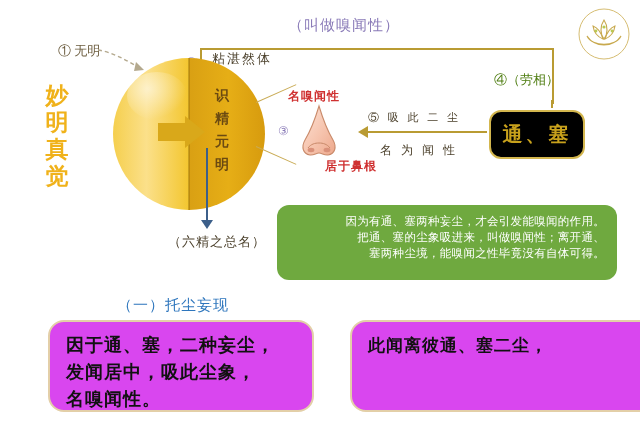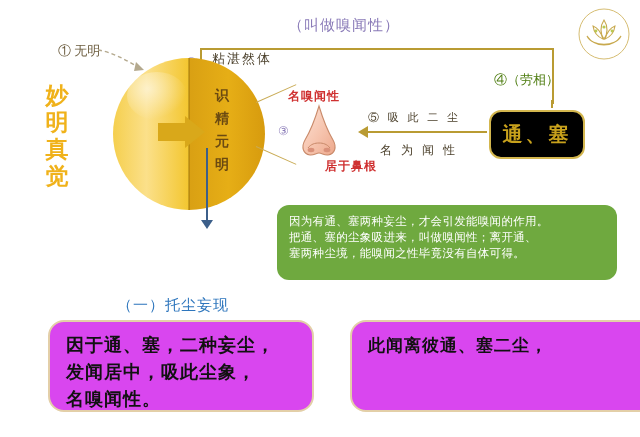--- a/index.html
+++ b/index.html
@@ -136,20 +136,21 @@
     display:flex;align-items:center;justify-content:center;
     font-size:20px;font-weight:bold;color:#c8a11c;letter-spacing:3px;
   }
 
   
   .green-note{
     left:277px;top:205px;width:340px;height:75px;
     background:#6fa93f;border-radius:12px;
     box-sizing:border-box;
     padding:8px 12px;
+    text-align:right;
   }
   .green-note p{
     margin:0;font-size:11.5px;color:#ffffff;line-height:16px;
     letter-spacing:.3px;
   }
 
   
   .sec-title{
     font-size:15px;color:#2e76bd;letter-spacing:1px;white-space:nowrap;
     text-align:center;
@@ -225,20 +226,21 @@
     <div class="sph-text">
       <span>识</span>
       <span>精</span>
       <span>元</span>
       <span>明</span>
     </div>
   </div>
 
   <div class="abs v-sphere"></div>
   <div class="abs v-sphere-head"></div>
+  <div class="abs l-liujing lbl">（六精之总名）</div>
 
   <div class="abs fork1"></div>
   <div class="abs fork2"></div>
 
   <div class="abs l-three lbl num-circ">③</div>
   <div class="abs l-yinfa lbl">名嗅闻性</div>
   <div class="abs nose">
     <svg width="46" height="56" viewBox="0 0 46 56">
       <defs>
         <linearGradient id="ng" x1="0" y1="0" x2="1" y2="1">

